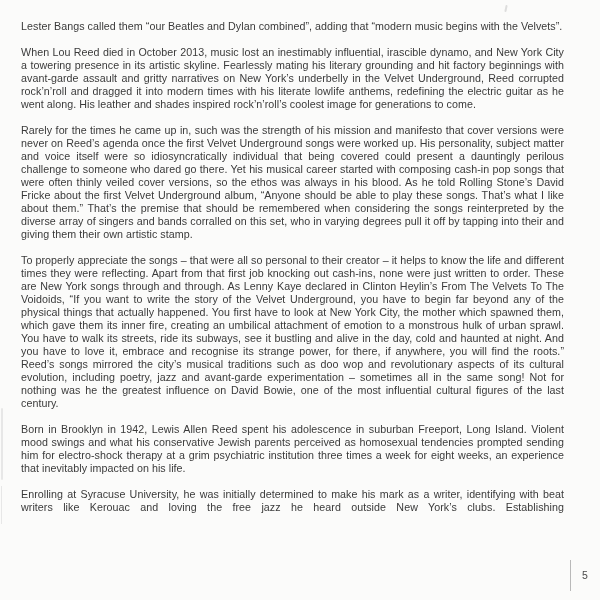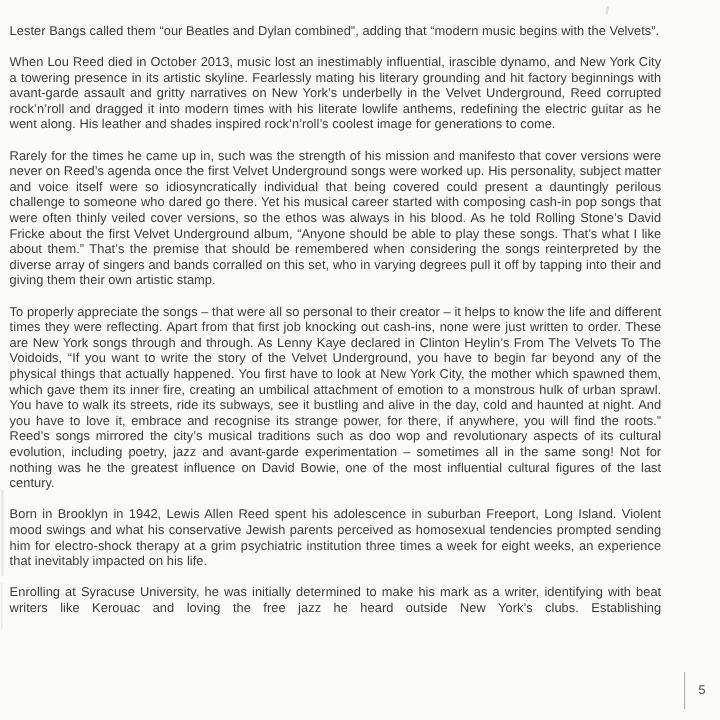--- a/index.html
+++ b/index.html
@@ -13,21 +13,21 @@
     overflow: hidden;
     background: #fbfbfa;
     font-family: "Liberation Sans", "DejaVu Sans", sans-serif;
   }
   .page {
     position: absolute;
     inset: 0;
   }
   .text-block {
     position: absolute;
-    left: 8px;
+    left: 21px;
     top: 20px;
     width: 543px;
     color: #3a3a3a;
     font-size: 10.7px;
     line-height: 13px;
     text-align: justify;
     letter-spacing: 0.05px;
     -webkit-hyphens: none;
     hyphens: none;
   }

